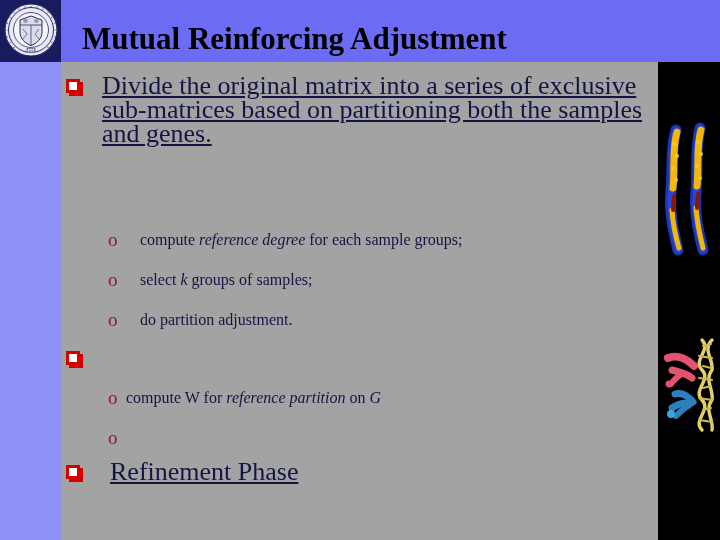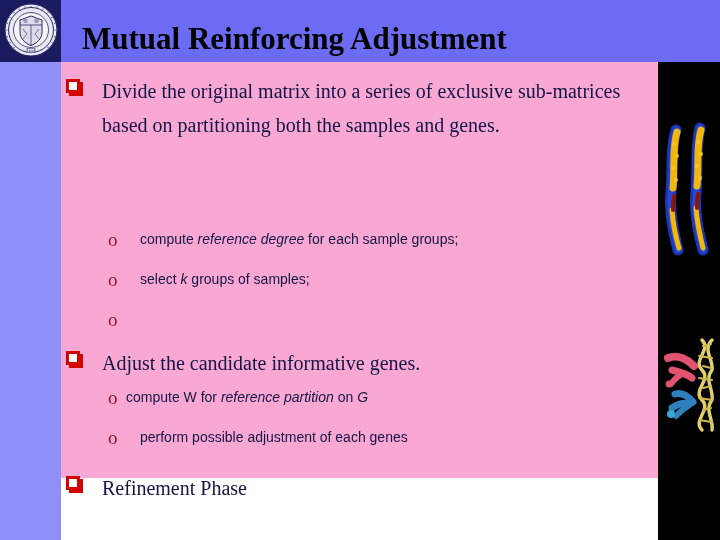--- a/index.html
+++ b/index.html
@@ -7,22 +7,22 @@
   body {
     font-family:"Liberation Serif", serif;
     background:#ffffff;
     position:relative;
     overflow:hidden;
   }
 
   
   #slide {
     position:absolute; left:0; top:0;
-    width:720px; height:478px;
-    background:#f9a8d4;
+    width:720px; height:540px;
+    background:#a3a3a3;
   }
 
   
   #left-band {
     position:absolute; left:0; top:0;
     width:61px; height:540px;
     background:#8f90f7;
   }
 
   
@@ -104,27 +104,28 @@
     width:14px;
     font-family:"Liberation Serif", serif;
     font-size:19px;
     line-height:23px;
     color:#9a1420;
     text-align:left;
   }
 
   .txt-l1 {
     font-family:"Liberation Serif", serif;
-    font-size:20px;
-    line-height:34px;
+    font-size:26px;
+    line-height:24px;
     color:#151545;
+    text-decoration:underline;
   }
   .txt-l2 {
-    font-family:Liberation Sans, sans-serif;
-    font-size:14px;
+    font-family:Liberation Serif, serif;
+    font-size:16px;
     line-height:23px;
     color:#151545;
   }
   .txt-l1 i, .txt-l2 i { font-style:italic; }
 
   
   #row-1  { left:5px;  top:12px;  width:590px; }
   #row-1 .txt-l1 { margin-left:21px; width:567px; }
 
   #row-2  { left:5px;  top:103px; width:590px; }
@@ -141,21 +142,21 @@
 
   #row-6  { left:5px;  top:284px; width:590px; }
   #row-6 .txt-l1 { margin-left:21px; }
 
   #row-7  { left:47px; top:324px; width:548px; }
   #row-7 .txt-l2 { margin-left:4px; }
 
   #row-8  { left:47px; top:364px; width:548px; }
   #row-8 .txt-l2 { margin-left:18px; }
 
-  #row-9  { left:5px;  top:409px; width:590px; }
+  #row-9  { left:5px;  top:398px; width:590px;gap:8px; }
   #row-9 .txt-l1 { margin-left:21px; }
 </style>
 </head>
 <body>
 
 <div id="slide">
 
   <div id="left-band"></div>
 
   <div id="header-band"></div>
@@ -282,38 +283,37 @@
       <span class="txt-l2">compute <i>reference degree</i> for each sample groups;</span>
     </div>
 
     <div class="bullet-row" id="row-4">
       <span class="marker-o">o</span>
       <span class="txt-l2">select <i>k</i> groups of samples;</span>
     </div>
 
     <div class="bullet-row" id="row-5">
       <span class="marker-o">o</span>
+      <span class="txt-l2">do partition adjustment.</span>
     </div>
 
     <div class="bullet-row" id="row-6">
       <span class="marker-sq">
         <span class="shadow"></span>
           <span class="face"></span>
       </span>
-      <span class="txt-l1">Adjust the candidate informative genes.</span>
     </div>
 
     <div class="bullet-row" id="row-7">
       <span class="marker-o">o</span>
       <span class="txt-l2">compute W for <i>reference partition</i> on <i>G</i></span>
     </div>
 
     <div class="bullet-row" id="row-8">
       <span class="marker-o">o</span>
-      <span class="txt-l2">perform possible adjustment of each genes</span>
     </div>
 
     <div class="bullet-row" id="row-9">
       <span class="marker-sq">
         <span class="shadow"></span>
           <span class="face"></span>
       </span>
       <span class="txt-l1">Refinement Phase</span>
     </div>
 

